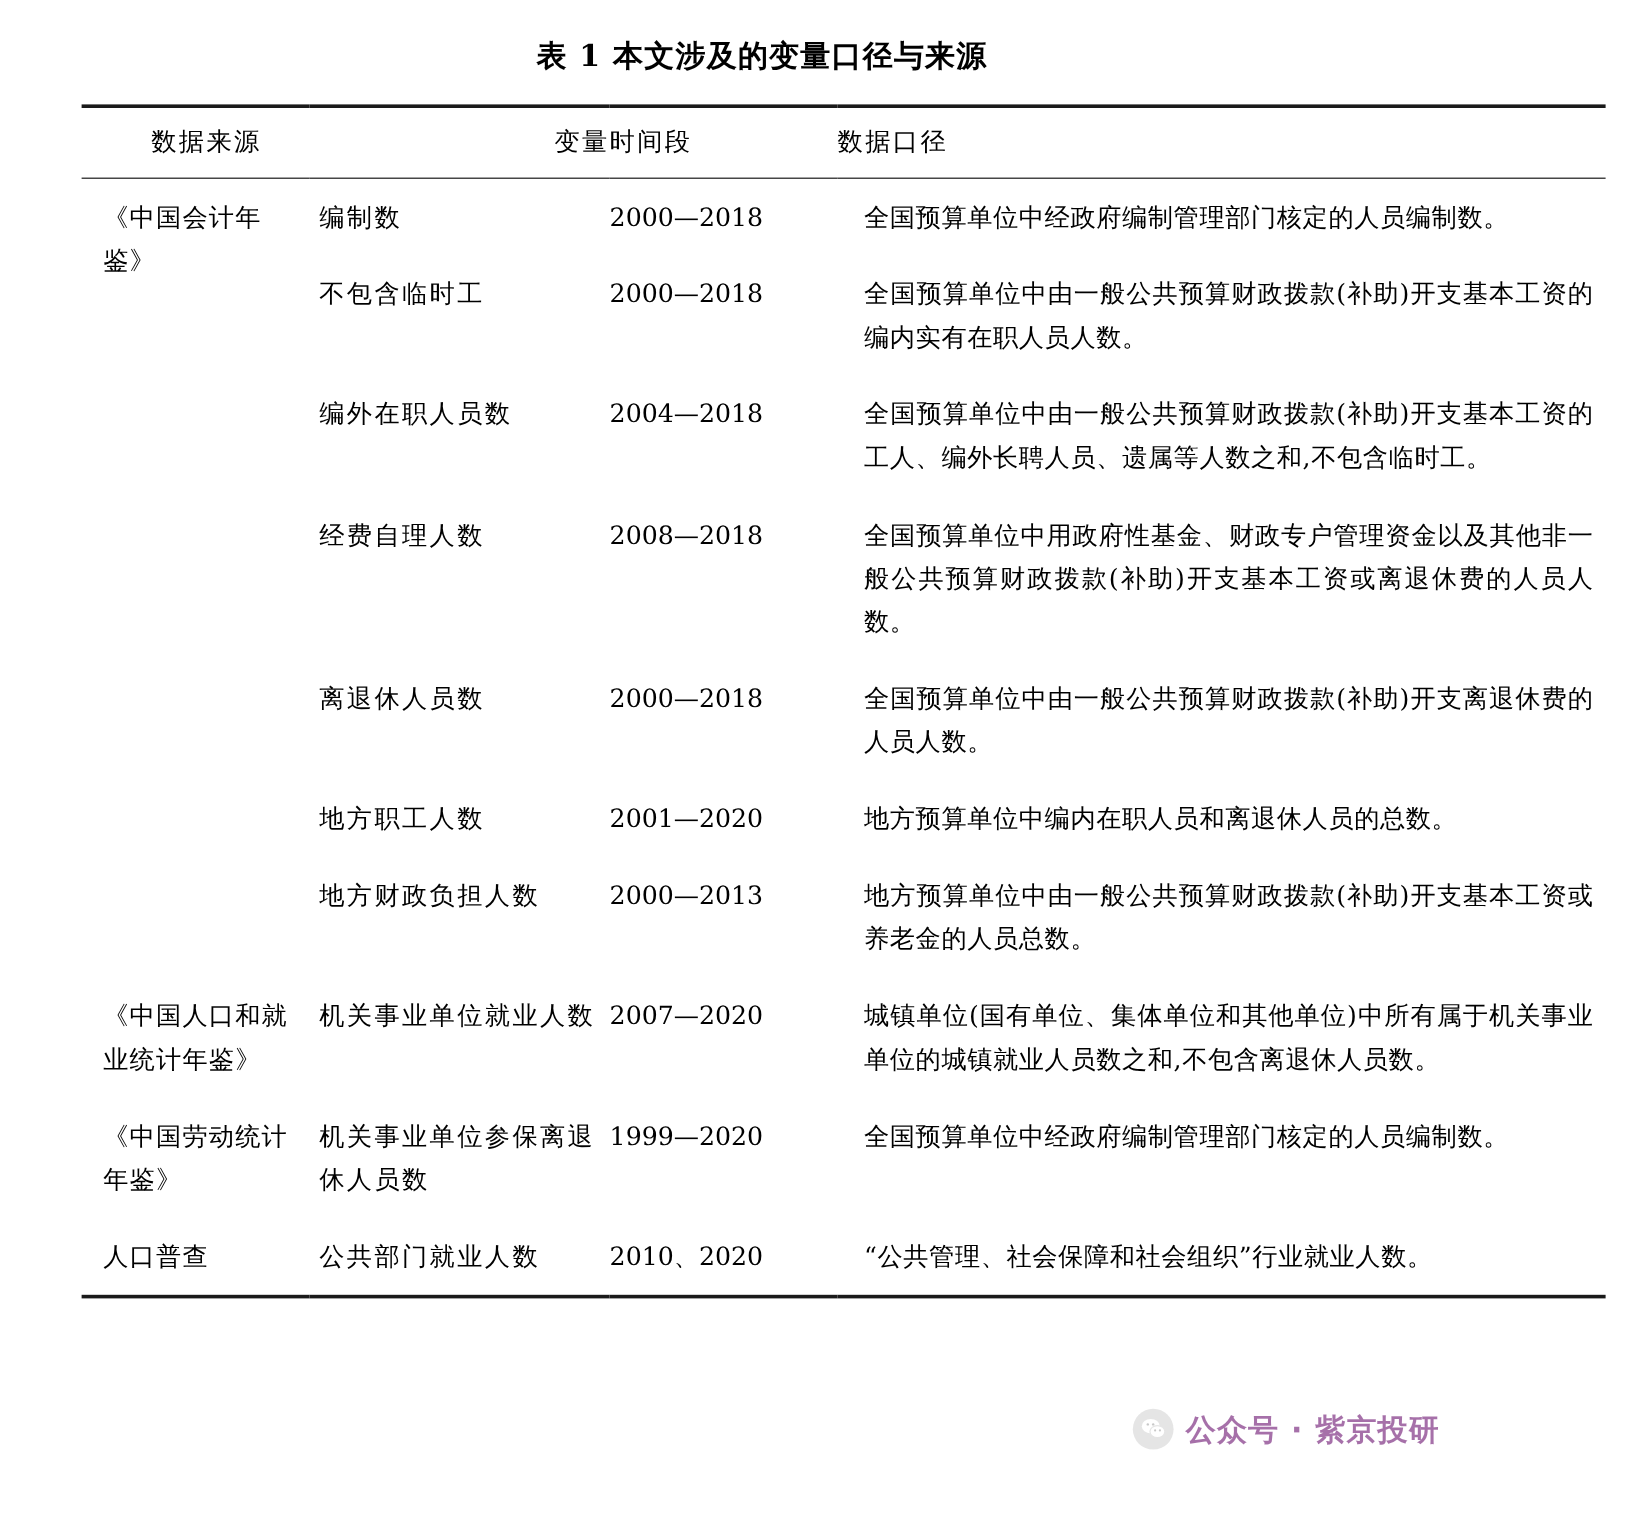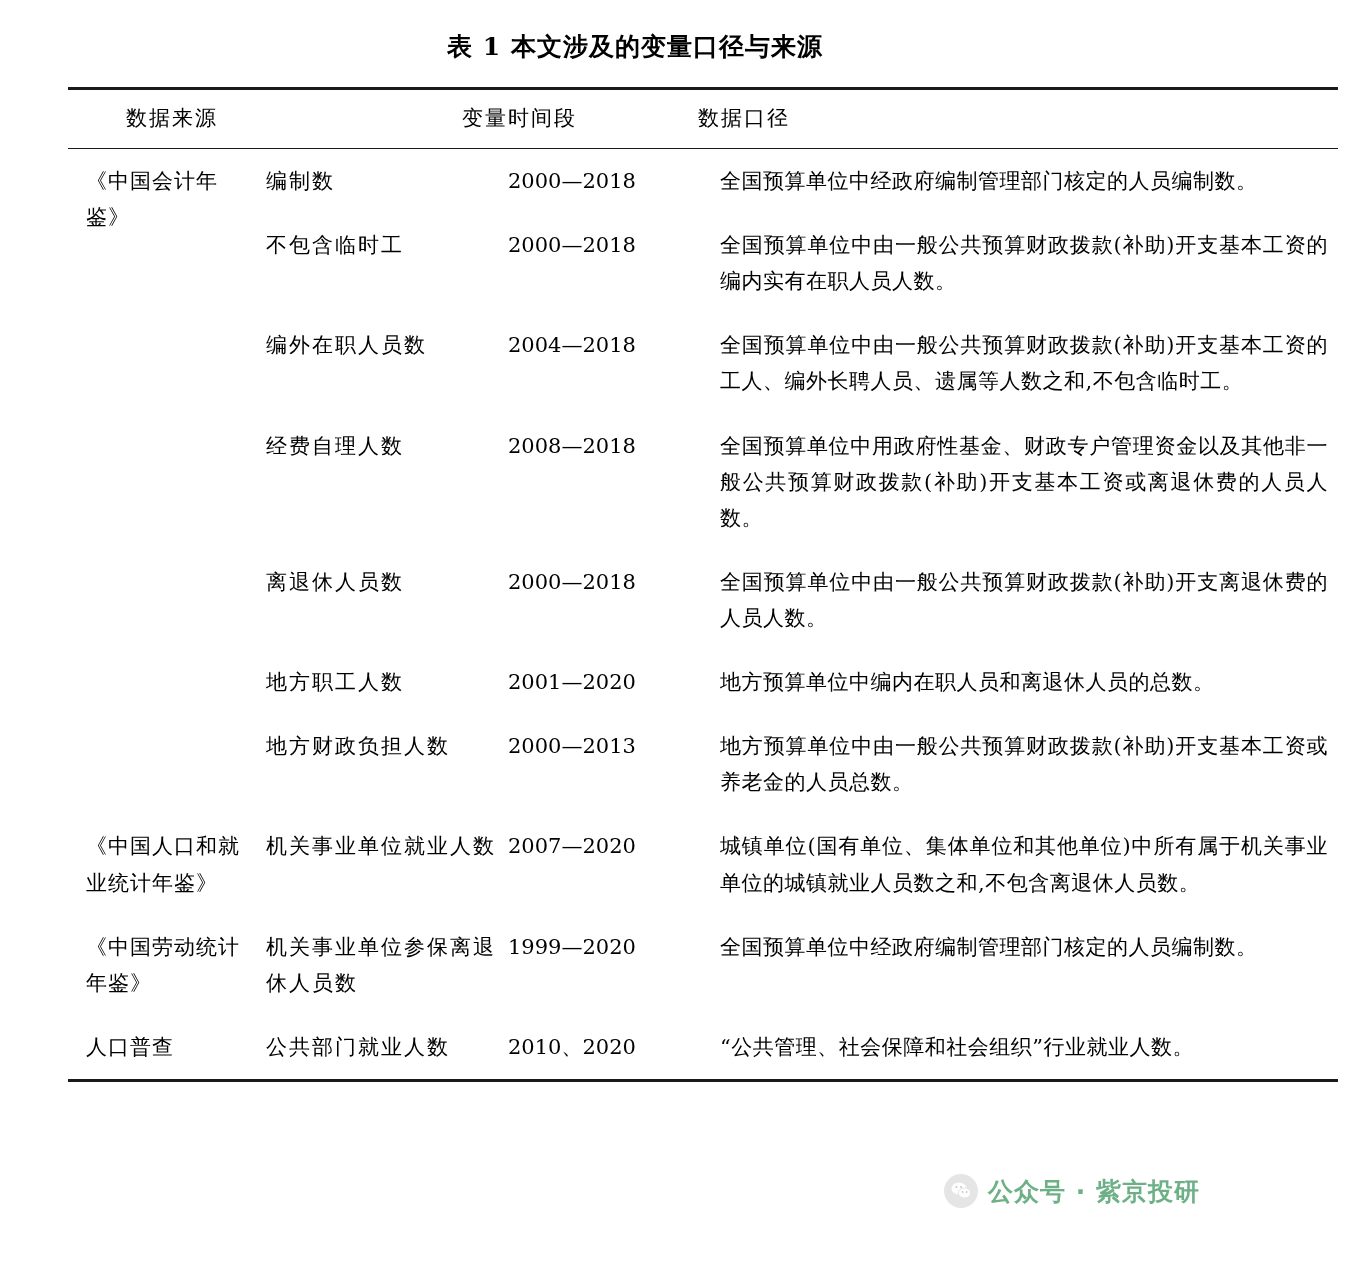--- a/index.html
+++ b/index.html
@@ -106,21 +106,21 @@
     height: 34px;
     border-radius: 50%;
     background: #d6d6d6;
     display: flex;
     align-items: center;
     justify-content: center;
   }
   .wm-circle svg { display:block; }
   .wm-text {
     font-size: 25px;
-    color: #15803d;
+    color: #701a75;
     font-weight: bold;
     letter-spacing: 1px;
   }
 </style>
 </head>
 <body>
 
 <div class="page">
 
   <div class="table-title">表 1   本文涉及的变量口径与来源</div>

